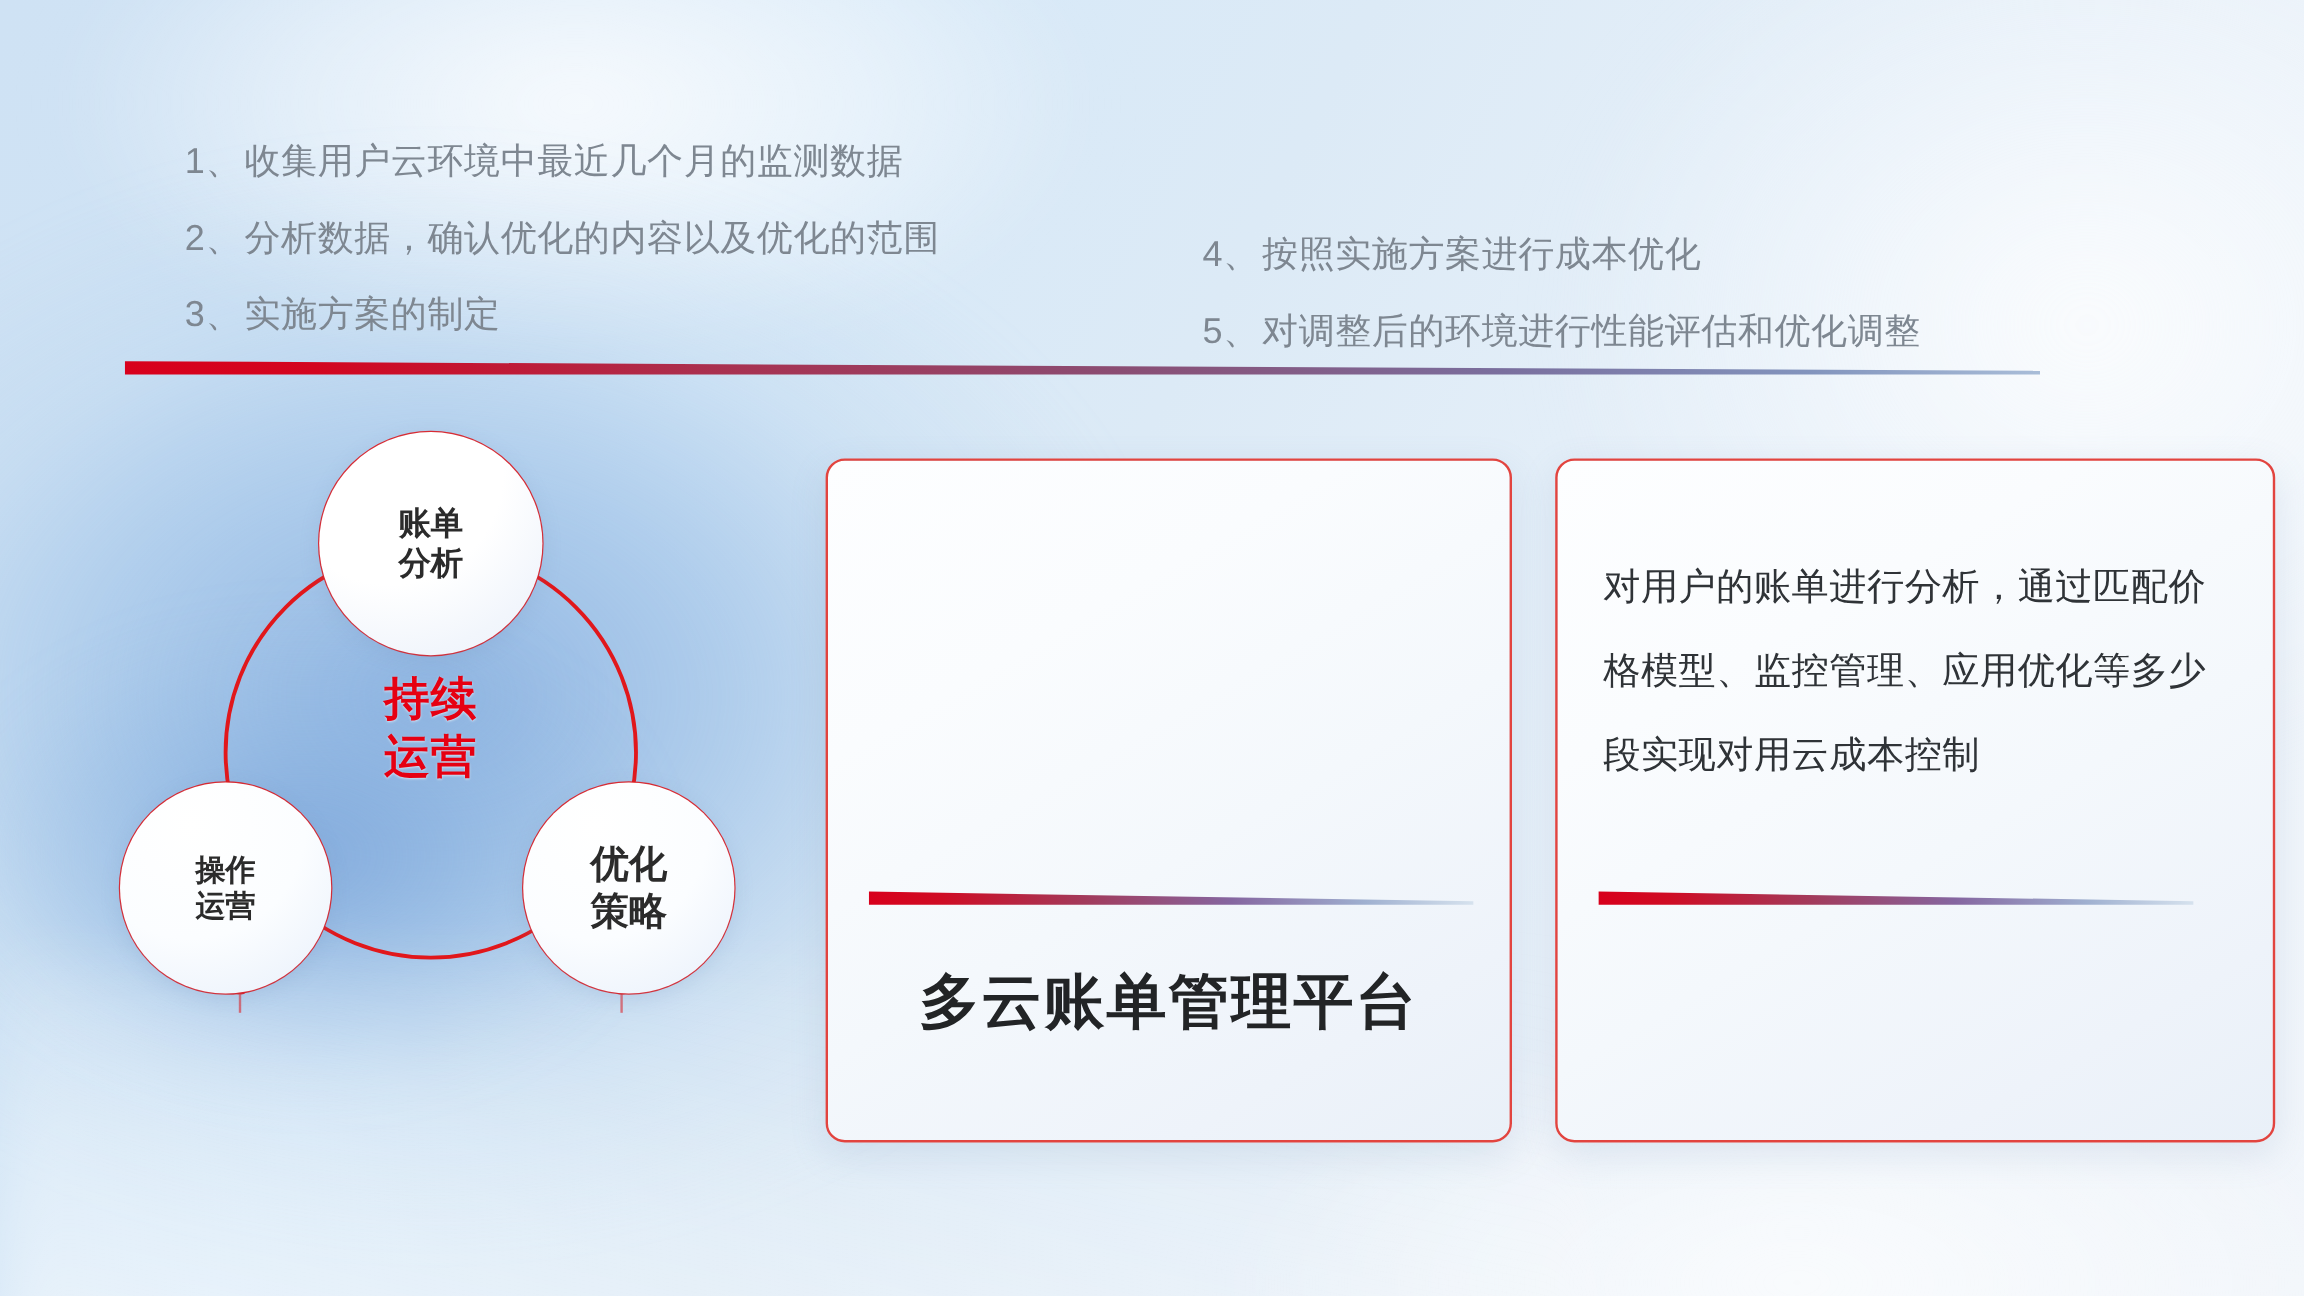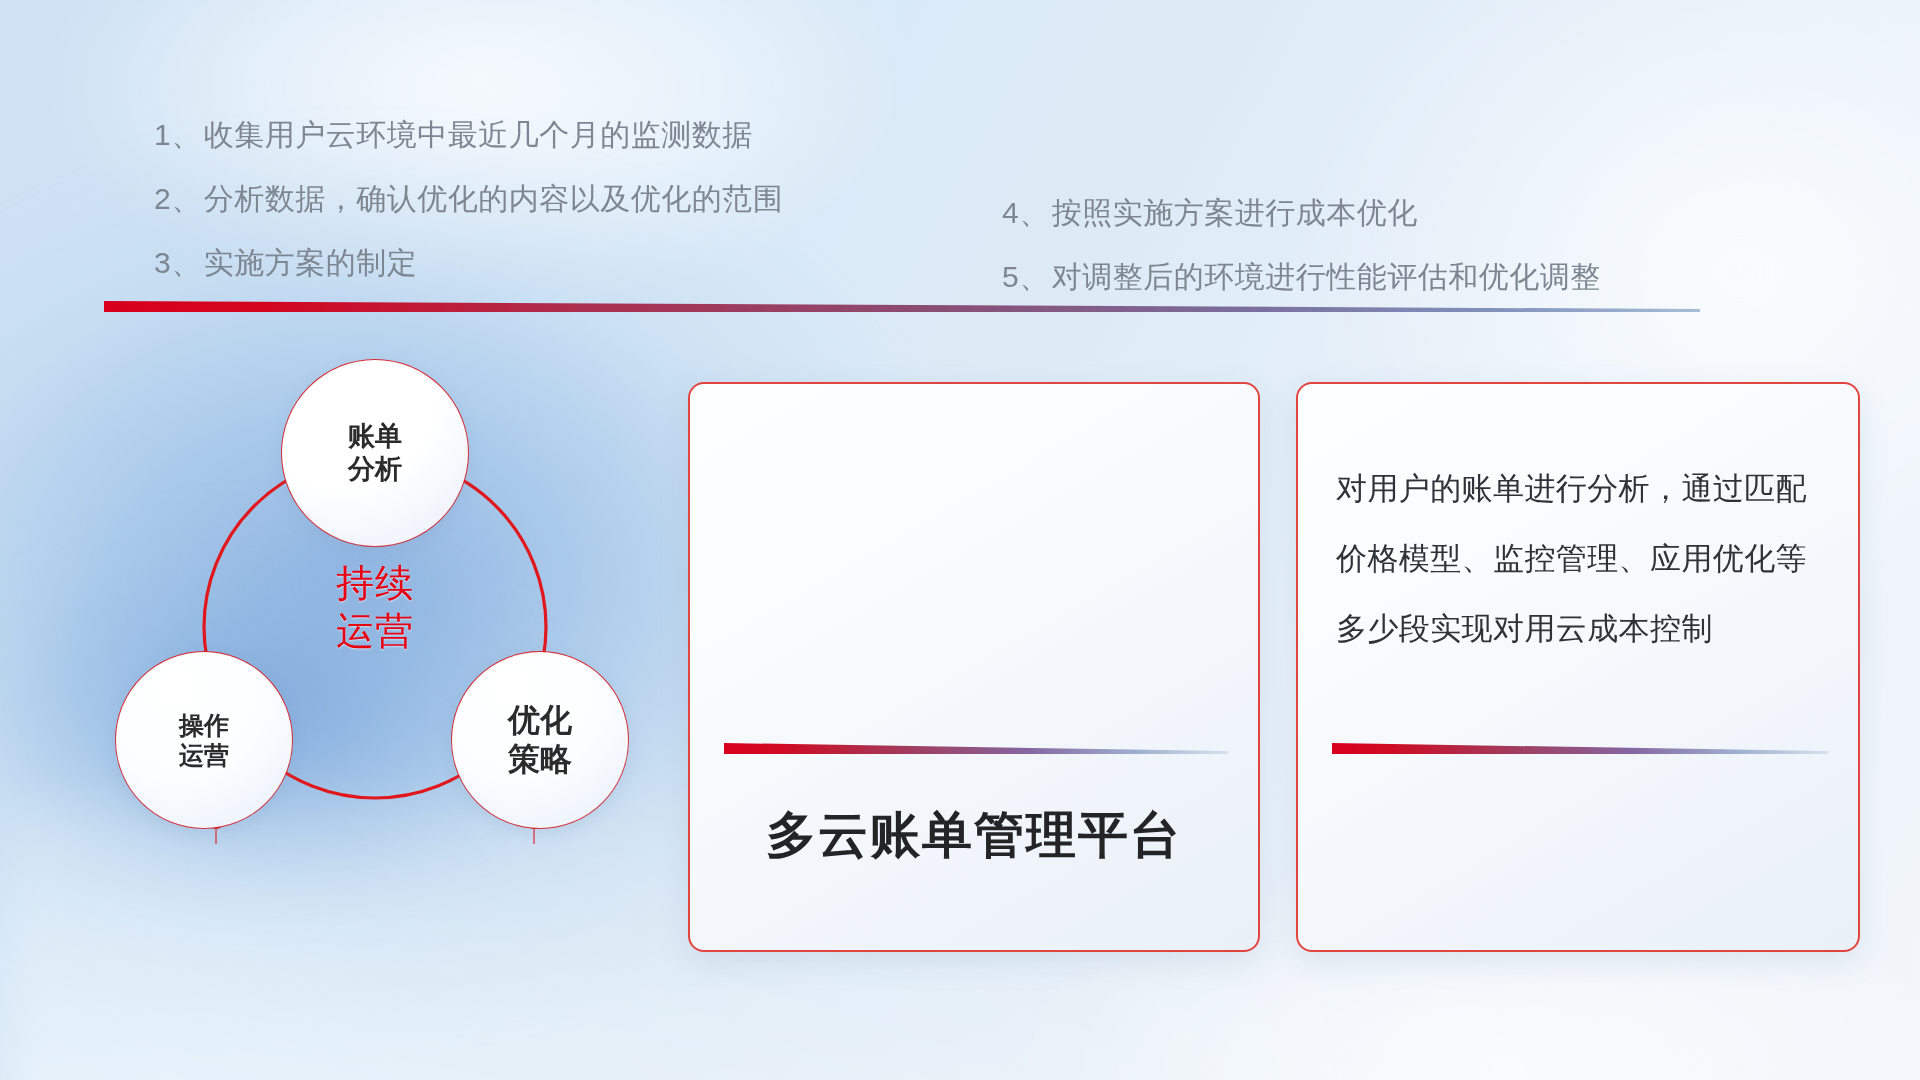--- a/index.html
+++ b/index.html
@@ -90,21 +90,21 @@
     white-space:nowrap;
     letter-spacing:.5px;
   }
   .step-line:last-child{margin-bottom:0;}
   .step-num{margin-right:2px;}
 
   
   #head-rule{position:absolute;left:104px;top:296px;width:1596px;height:26px;}
 
   
-  #diagram{position:absolute;left:96px;top:352px;width:560px;height:600px;}
+  #diagram{position:absolute;left:80px;top:352px;width:560px;height:600px;}
   #diagram svg{position:absolute;left:0;top:0;}
   .node{
     position:absolute;
     border-radius:50%;
     display:flex;flex-direction:column;
     align-items:center;justify-content:center;
     color:#2b2b2b;
     font-weight:bold;
     line-height:1.22;
     text-align:center;
@@ -122,37 +122,37 @@
     box-shadow:0 4px 16px rgba(120,150,190,.22);
   }
   .node-br{
     left:356px;top:300px;width:176px;height:176px;font-size:32px;
     background:
       radial-gradient(120% 120% at 34% 20%, #ffffff 0%, #fbfdff 45%, #eef4fc 72%, #e3ecf8 100%);
     box-shadow:0 4px 16px rgba(120,150,190,.22);
   }
   .center-label{
     position:absolute;left:203px;top:208px;width:152px;
-    text-align:center;color:#e60012;font-weight:normal;
+    text-align:center;color:#e60012;font-weight:bold;
     font-size:38px;line-height:1.25;letter-spacing:1px;
     text-shadow:0 1px 2px rgba(255,255,255,.6);
   }
 
   
   .card{
     position:absolute;top:382px;height:566px;
     border:2px solid #e2443f;
     border-radius:16px;
     background:linear-gradient(150deg,
         #fdfeff 0%, #fafcfe 28%, #f4f8fc 56%, #eef3fa 82%, #e9f0f8 100%);
     box-shadow:0 10px 30px rgba(110,140,180,.16);
     overflow:hidden;
   }
   #card1{left:688px;width:568px;}
-  #card2{left:1296px;width:560px;}
+  #card2{left:1296px;width:560px;padding-left:36px;}
   .card-body{
     position:absolute;left:38px;right:34px;top:70px;
     color:#2f3337;
     font-size:31px;
     line-height:2.25;
     letter-spacing:.4px;
   }
   .card-rule{position:absolute;left:34px;right:30px;top:356px;height:22px;}
   .card-title{
     position:absolute;left:0;right:0;top:418px;

